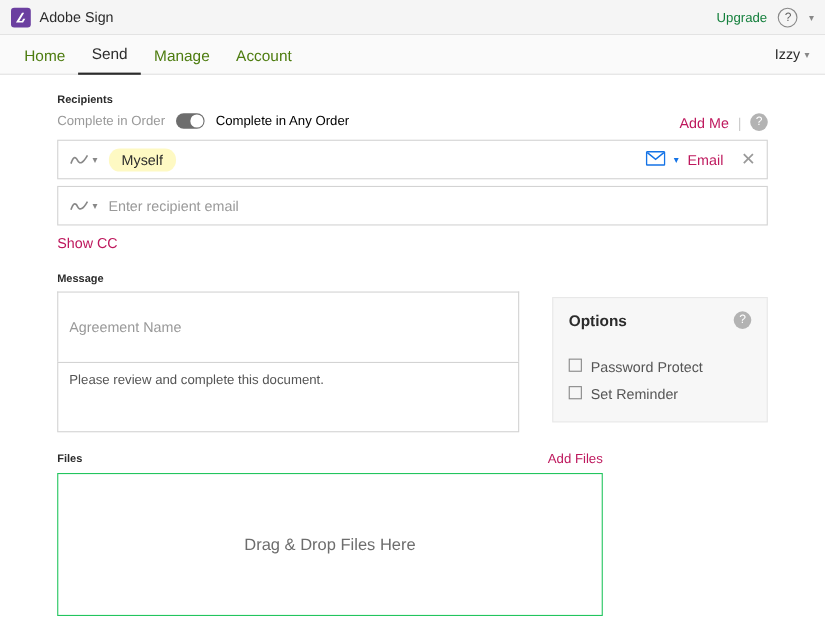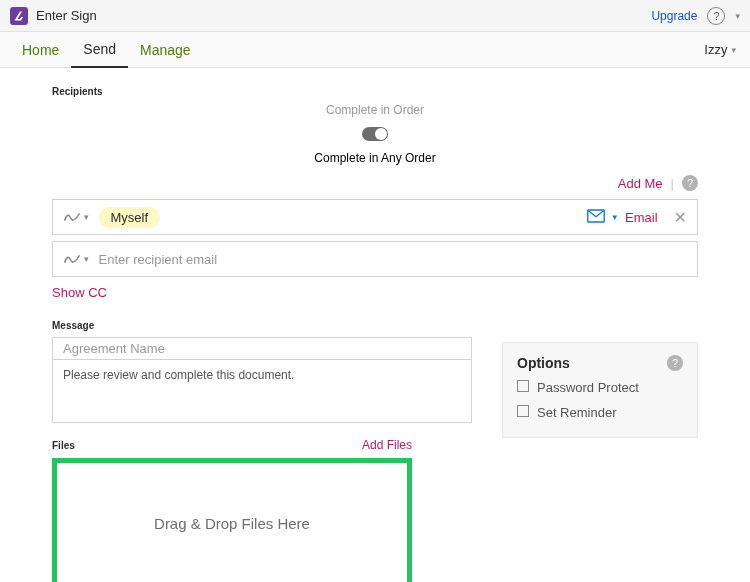--- a/index.html
+++ b/index.html
@@ -2,32 +2,32 @@
 <html><head>
 <meta charset="utf-8">
 <style>
 * { box-sizing: border-box; margin: 0; padding: 0; }
 body { font-family: -apple-system, BlinkMacSystemFont, "Segoe UI", Arial, sans-serif; font-size: 13px; color: #2c2c2c; background: #fff; width: 750px; }
 .topbar { background: #f5f5f5; border-bottom: 1px solid #e1e1e1; height: 32px; display: flex; align-items: center; padding: 0 10px; }
 .topbar-left { display: flex; align-items: center; gap: 8px; }
 .app-icon { width: 18px; height: 18px; background: #6b3fa0; border-radius: 3px; display: flex; align-items: center; justify-content: center; }
 .app-title { font-size: 13px; color: #2c2c2c; }
 .topbar-right { margin-left: auto; display: flex; align-items: center; gap: 10px; }
-.upgrade { font-size: 12px; color: #1d4ed8; cursor: pointer; margin-left: 16px; }
+.upgrade { font-size: 12px; color: #15803d; cursor: pointer; margin-left: 16px; }
 .help-circle { width: 18px; height: 18px; border: 1.5px solid #888; border-radius: 50%; display: flex; align-items: center; justify-content: center; font-size: 11px; color: #666; cursor: pointer; }
 .caret { font-size: 9px; color: #888; }
 
 .navbar { background: #fafafa; border-bottom: 1px solid #e1e1e1; height: 36px; display: flex; align-items: center; padding: 0 10px; }
 .nav-tab { padding: 0 12px; height: 36px; display: flex; align-items: center; font-size: 14px; color: #4d7c0f; cursor: pointer; }
 .nav-tab.active { color: #2c2c2c; font-weight: 500; border-bottom: 2px solid #2c2c2c; }
 .nav-user { margin-left: auto; display: flex; align-items: center; gap: 4px; font-size: 13px; color: #2c2c2c; cursor: pointer; padding-right: 4px; }
 
 .content { padding: 18px 52px 24px 52px; }
 .section-label { font-size: 10px; font-weight: 600; color: #2c2c2c; margin-bottom: 6px; }
-.order-row { display: flex; align-items: center; gap: 10px; margin-bottom: 8px; flex-direction: column; }
+.order-row { display: flex; gap: 10px; margin-bottom: 8px; }
 .order-text-muted { font-size: 12px; color: #999; }
 .order-text { font-size: 12px; color: #000000; font-weight: 500; }
 .toggle { width: 26px; height: 14px; background: #6d6d6d; border-radius: 7px; position: relative; cursor: pointer; }
 .toggle::after { content: ""; position: absolute; right: 1px; top: 1px; width: 12px; height: 12px; background: #fff; border-radius: 50%; }
 .addme-row { margin-left: auto; display: flex; align-items: center; gap: 8px; }
 .link-blue { color: #be185d; font-size: 13px; cursor: pointer; }
 .help-gray { width: 16px; height: 16px; border-radius: 50%; background: #b3b3b3; color: #fff; font-size: 11px; display: flex; align-items: center; justify-content: center; }
 
 .recip-box { border: 1px solid #d3d3d3; height: 36px; display: flex; align-items: center; padding: 0 10px; margin-bottom: 6px; background: #fff; }
 .pen-icon { color: #888; display: flex; align-items: center; gap: 3px; margin-right: 10px; cursor: pointer; }
@@ -35,62 +35,63 @@
 .recip-right { margin-left: auto; display: flex; align-items: center; gap: 8px; }
 .email-icon { color: #1473e6; }
 .close-x { color: #999; font-size: 16px; cursor: pointer; margin-left: 8px; }
 .recip-input { border: none; outline: none; flex: 1; font-size: 13px; color: #2c2c2c; }
 .recip-input::placeholder { color: #999; }
 
 .showcc { margin-top: 8px; }
 
 .msg-section { margin-top: 20px; display: flex; gap: 30px; align-items: flex-start; }
 .msg-left { width: 420px; }
-.msg-input { width: 100%; border: 1px solid #d3d3d3; border-bottom: none; padding: 3px 10px; font-size: 13px; outline: none; }
+.msg-input { width: 100%; border: 1px solid #d3d3d3; border-bottom: none; padding: 24px 10px; font-size: 13px; outline: none; }
 .msg-input::placeholder { color: #999; }
 .msg-textarea { width: 100%; border: 1px solid #d3d3d3; padding: 8px 10px; font-size: 12px; color: #555; height: 64px; resize: none; outline: none; font-family: inherit; }
 
 .options-panel { flex: 1; background: #f7f7f7; border: 1px solid #e8e8e8; padding: 12px 14px; margin-top: 22px; }
-.options-header { display: flex; align-items: center; margin-bottom: 4px; }
+.options-header { display: flex; align-items: center; margin-bottom: 22px; }
 .options-title { font-size: 14px; font-weight: 600; }
 .options-help { margin-left: auto; }
 .opt-item { display: flex; gap: 8px; padding: 5px 0; font-size: 13px; color: #555; cursor: pointer; }
 .opt-checkbox { width: 12px; height: 12px; border: 1.5px solid #888; }
 
-.files-section { margin-top: 0; width: 360px; }
+.files-section { margin-top: 14px; width: 496px; }
 .files-header { display: flex; align-items: center; margin-bottom: 6px; }
 .files-header .link-blue { margin-left: auto; font-size: 12px; }
-.dropzone { border: 5px solid #22c55e; height: 130px; display: flex; align-items: center; justify-content: center; color: #6d6d6d; font-size: 15px; }
+.dropzone { border: 1px solid #22c55e; height: 130px; display: flex; align-items: center; justify-content: center; color: #6d6d6d; font-size: 15px; }
 
 .preview-row { margin-top: 26px; display: flex; align-items: center; gap: 8px; font-size: 12px; color: #444; }
 .checkbox-checked { width: 13px; height: 13px; background: #4b4b4b; border-radius: 2px; display: flex; align-items: center; justify-content: center; }
 </style>
 </head>
 <body>
 
 <div class="topbar">
   <div class="topbar-left">
     <div class="app-icon">
       <svg width="12" height="12" viewBox="0 0 24 24">
           <path d="M3 21 L14 3 L18 3 L9 18 L14 18 L16 14 L20 14 L16 21 Z" fill="#fff"></path>
         </svg>
     </div>
-    <span class="app-title">Enter Sign</span>
+    <span class="app-title">Adobe Sign</span>
   </div>
   <div class="topbar-right">
     <span class="upgrade">Upgrade</span>
     <span class="help-circle">?</span>
     <span class="caret">▾</span>
   </div>
 </div>
 
 <div class="navbar">
   <div class="nav-tab">Home</div>
   <div class="nav-tab active">Send</div>
   <div class="nav-tab">Manage</div>
+  <div class="nav-tab">Account</div>
   <div class="nav-user">
     <span>Izzy</span>
     <span class="caret">▾</span>
   </div>
 </div>
 
 <div class="content">
 
   <div class="section-label">Recipients</div>
   <div class="order-row">

